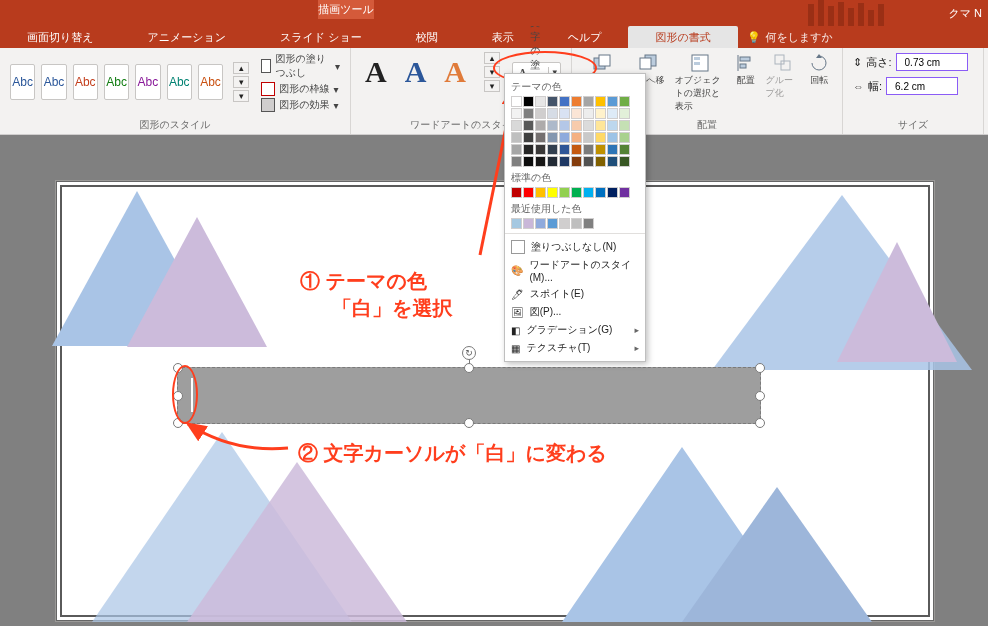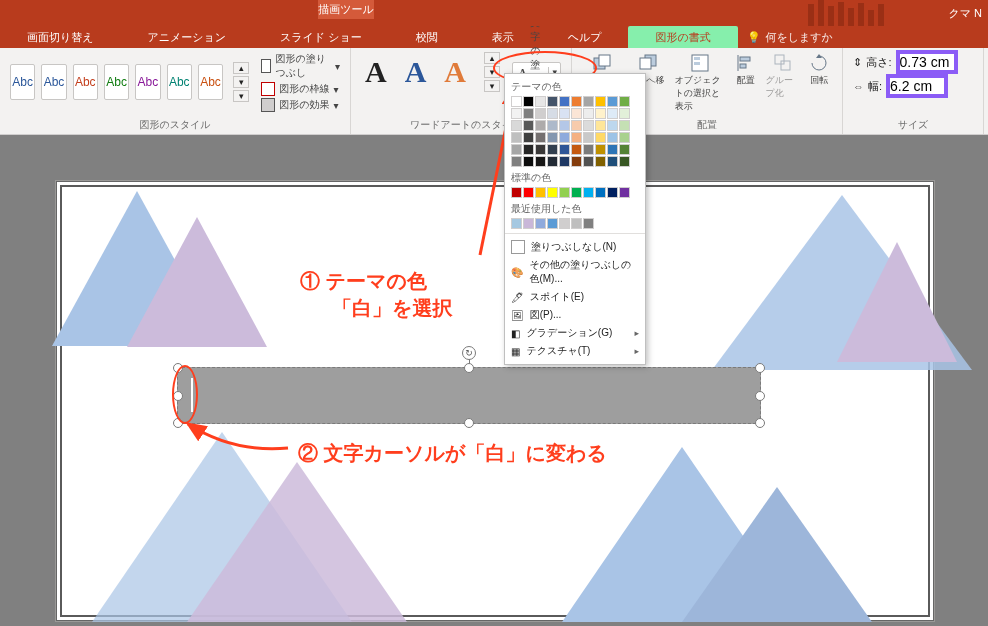--- a/index.html
+++ b/index.html
@@ -5,21 +5,21 @@
   html,body{margin:0;padding:0;font-family:"Meiryo","Yu Gothic",sans-serif;font-size:11px;color:#222;}
   body{background:#808080;width:988px;height:626px;overflow:hidden;position:relative;}
   .titlebar{height:26px;background:#b83b1d;color:#fff;display:flex;align-items:center;position:relative;}
   .titlebar .context-tab{position:absolute;left:318px;top:0;height:19px;width:56px;
     background:#d45a3a;color:#fff;display:flex;align-items:center;justify-content:center;font-size:11px;}
   .titlebar .doc-title{position:absolute;left:390px;}
   .titlebar .user{position:absolute;right:6px;}
   .titlebar svg.decor{position:absolute;right:70px;top:0;height:26px;}
   .tabstrip{height:22px;background:#b83b1d;color:#fff;display:flex;align-items:center;font-size:11px;}
   .tabstrip .tab{padding:0 27px;height:22px;display:flex;align-items:center;cursor:pointer;}
-  .tabstrip .tab.active{background:#86efac;color:#b83b1d;border-top-left-radius:2px;border-top-right-radius:2px;font-family:Liberation Serif, serif;}
+  .tabstrip .tab.active{background:#e5e5e5;color:#b83b1d;border-top-left-radius:2px;border-top-right-radius:2px;font-family:Liberation Serif, serif;}
   .tabstrip .tell{display:flex;align-items:center;gap:4px;padding-left:10px;opacity:.9;}
   .ribbon{height:86px;background:#f3f2f1;border-bottom:1px solid #d0cece;display:flex;}
   .group{border-right:1px solid #d8d6d4;padding:4px 10px 2px;display:flex;flex-direction:column;justify-content:space-between;}
   .group-label{font-size:10px;color:#6a6a6a;text-align:center;padding-top:2px;}
   .styles{display:flex;gap:6px;align-items:center;}
   .style-box{width:32px;height:34px;border:1px solid #c8c6c4;border-radius:2px;background:#fff;display:flex;align-items:center;justify-content:center;color:#2b579a;font-size:12px;cursor:pointer;}
   .style-box.red{color:#c43e1c;}
   .style-box.green{color:#107c10;}
   .style-box.purple{color:#881798;}
   .style-box.teal{color:#008272;}
@@ -34,21 +34,21 @@
   .wa.b1{color:#222;}
   .wa.b2{color:#2b579a;}
   .wa.b3{color:#e07b3a;}
   .btn-split{display:inline-flex;align-items:center;border:1px solid #c8c6c4;background:#fff;height:18px;font-size:10px;border-radius:2px;cursor:pointer;}
   .btn-split .lbl{padding:0 6px;display:flex;align-items:center;gap:4px;}
   .btn-split .dd{border-left:1px solid #c8c6c4;padding:0 3px;font-size:9px;}
   .arr-group{display:flex;gap:6px;align-items:flex-start;}
   .vbtn{display:flex;flex-direction:column;align-items:center;width:44px;font-size:9px;color:#444;cursor:pointer;}
   .vbtn .ic{width:24px;height:22px;display:flex;align-items:center;justify-content:center;}
   .size-row{display:flex;align-items:center;gap:4px;height:20px;}
-  .size-row input{width:54px;height:16px;font-size:14px;border:4px solid #8b5cf6;padding:0 0;}
+  .size-row input{width:54px;height:16px;font-size:10px;border:1px solid #8b5cf6;padding:0 8px;}
   
   .popup{position:absolute;left:504px;top:73px;width:128px;background:#fff;border:1px solid #bfbfbf;box-shadow:2px 2px 6px rgba(0,0,0,.25);padding:4px 6px 4px;font-size:10px;z-index:10;}
   .popup .sec-label{color:#666;margin:2px 0 2px;}
   .theme-grid{display:grid;grid-template-columns:repeat(10,11px);gap:1px;}
   .theme-grid .c{width:11px;height:11px;border:1px solid #d0cece;box-sizing:border-box;cursor:pointer;}
   .std-row{display:flex;gap:1px;}
   .std-row .c{width:11px;height:11px;border:1px solid #d0cece;box-sizing:border-box;cursor:pointer;}
   .popup hr{border:none;border-top:1px solid #e1dfdd;margin:4px -6px;}
   .popup .mi{display:flex;align-items:center;gap:6px;padding:2px 0;cursor:pointer;}
   .popup .mi .ar{margin-left:auto;font-size:9px;color:#666;}
@@ -327,21 +327,21 @@
       <div class="c" style="background: rgb(191, 191, 191);"></div>
       <div class="c" style="background: rgb(128, 128, 128);"></div>
     </div>
   <hr>
   <div class="mi">
       <span style="width:12px;height:12px;border:1px solid #999;background:#fff"></span>
       <span>塗りつぶしなし(N)</span>
     </div>
   <div class="mi">
       <span>🎨</span>
-      <span>その他の塗りつぶしの色(M)...</span>
+      <span>ワードアートのスタイ(M)...</span>
     </div>
   <div class="mi">
       <span>🖊</span>
       <span>スポイト(E)</span>
     </div>
   <div class="mi">
       <span>🖼</span>
       <span>図(P)...</span>
     </div>
   <div class="mi">

